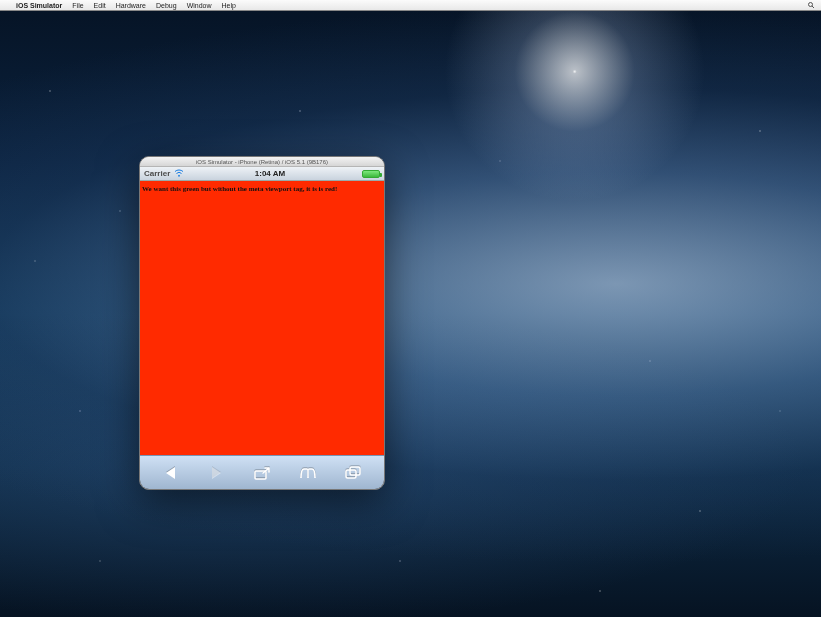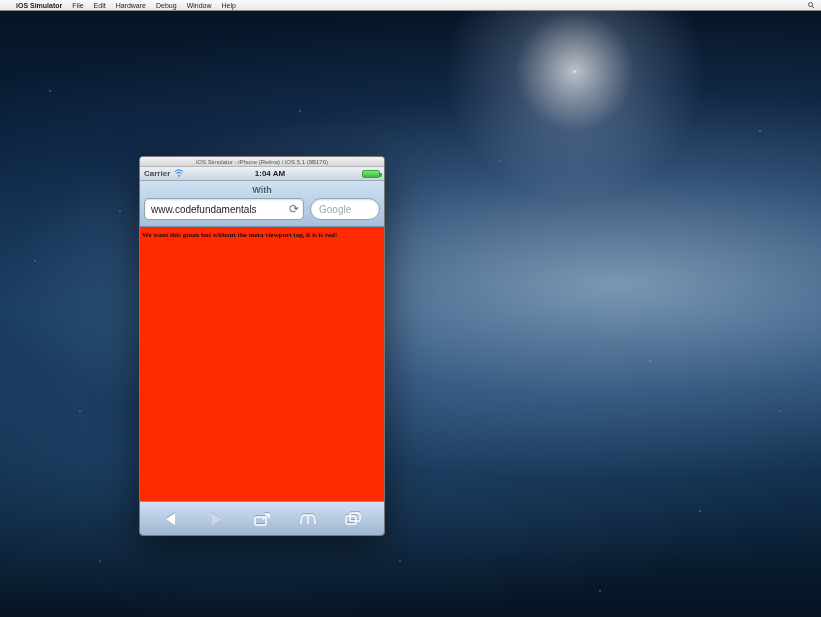--- a/index.html
+++ b/index.html
@@ -67,21 +67,21 @@
   .mac-menubar .right { margin-left: auto; display:flex; gap:8px; align-items:center; }
 
   
   .sim-window {
     position: absolute;
     left: 139px;
     top: 156px;
     width: 246px;
     background: #e4e4e4;
     border: 1px solid #777;
-    border-radius: 4px;
+    border-radius: 10px;
     box-shadow: 0 12px 40px rgba(0,0,0,0.55);
     overflow: hidden;
   }
   .sim-titlebar {
     height: 10px;
     background: linear-gradient(#f3f3f3,#d6d6d6);
     border-bottom: 1px solid #b5b5b5;
     font-size: 6px;
     color: #555;
     display:flex;
@@ -241,32 +241,20 @@
             <path d="M5 9 A7 7 0 0 1 15 9" fill="none" stroke="#1a7de0" stroke-width="2"></path>
             <path d="M2 5 A12 12 0 0 1 18 5" fill="none" stroke="#1a7de0" stroke-width="2"></path>
             <circle cx="10" cy="13" r="1.5" fill="#1a7de0"></circle>
           </svg>
         </span>
       </span>
       <span class="clock">1:04 AM</span>
       <span class="battery"></span>
     </div>
 
-    <div class="safari-top">
-      <div class="safari-title">With</div>
-      <div class="safari-fields">
-        <div class="url-field">
-          <span>www.codefundamentals</span>
-          <span class="reload">⟳</span>
-        </div>
-        <div class="search-field">
-          <span>Google</span>
-        </div>
-      </div>
-    </div>
 
     <div class="webview">
       <div class="webview-text">We want this green but without the meta viewport tag, it is is red!</div>
     </div>
 
     <div class="safari-toolbar">
       <div class="tb-btn">
         <svg width="16" height="16" viewBox="0 0 16 16">
             <polygon points="12,2 12,14 3,8" fill="currentColor"></polygon>
           </svg>

